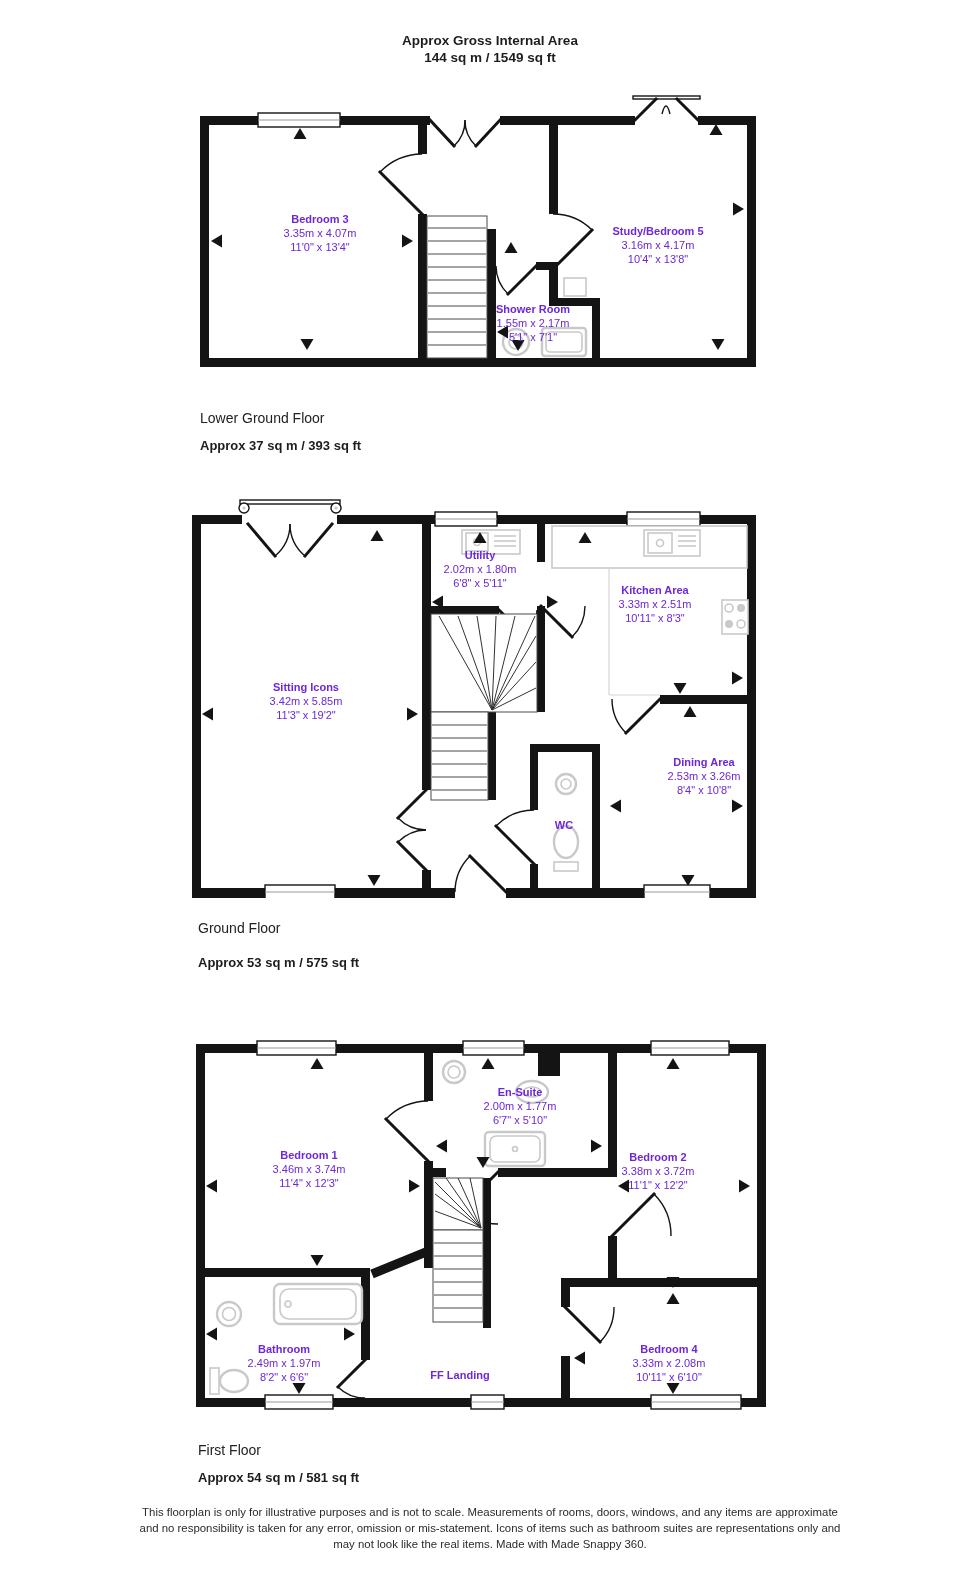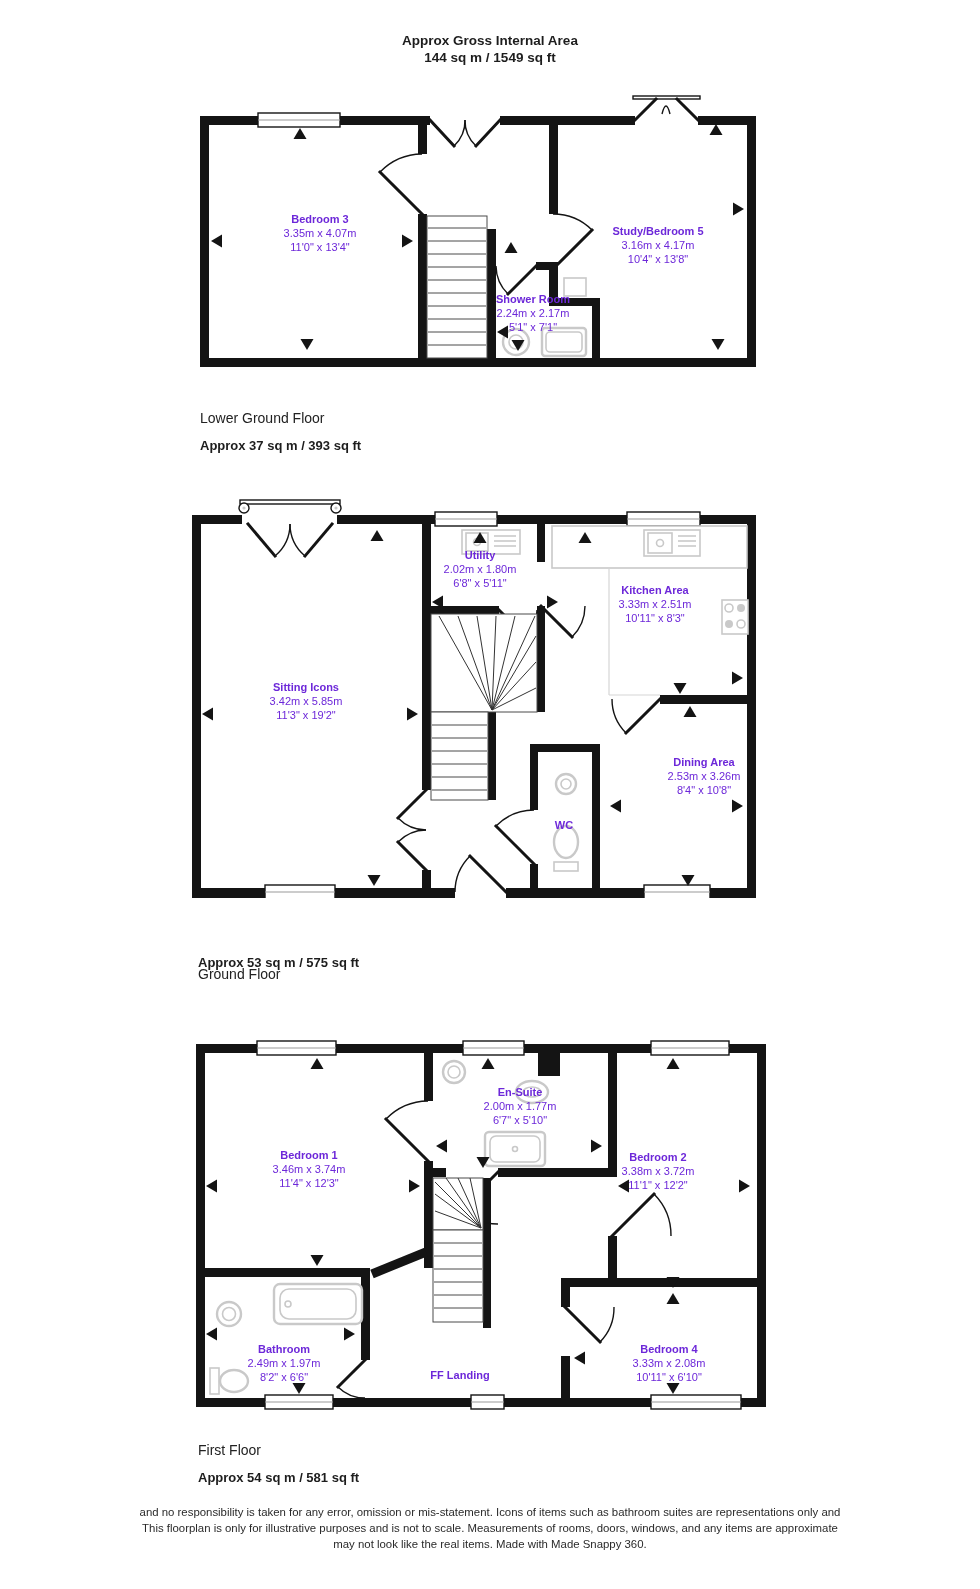--- a/index.html
+++ b/index.html
@@ -128,23 +128,23 @@
 <div class="room-label" style="left:320px;top:212px;">
   <span class="nm">Bedroom 3</span>
   <span class="dim">3.35m x 4.07m</span>
   <span class="dim">11'0" x 13'4"</span>
 </div>
 <div class="room-label" style="left:658px;top:224px;">
   <span class="nm">Study/Bedroom 5</span>
   <span class="dim">3.16m x 4.17m</span>
   <span class="dim">10'4" x 13'8"</span>
 </div>
-<div class="room-label" style="left:533px;top:292px;">
+<div class="room-label" style="left:533px;top:302px;">
   <span class="nm">Shower Room</span>
-  <span class="dim">2.24m x 2.17m</span>
+  <span class="dim">1.55m x 2.17m</span>
   <span class="dim">5'1" x 7'1"</span>
 </div>
 <div class="floor-title" style="left:200px;top:410px;">Lower Ground Floor</div>
 <div class="floor-area" style="left:200px;top:438px;">Approx 37 sq m / 393 sq ft</div>
 
 <svg class="plan" style="left:192px;top:494px;" width="564" height="404" viewBox="0 0 564 404">
   <g>
     <rect class="w" x="0" y="21" width="50" height="9"></rect>
     <rect class="w" x="145" y="21" width="98" height="9"></rect>
     <rect class="w" x="305" y="21" width="130" height="9"></rect>
@@ -304,21 +304,21 @@
   <span class="dim">11'3" x 19'2"</span>
 </div>
 <div class="room-label" style="left:704px;top:755px;">
   <span class="nm">Dining Area</span>
   <span class="dim">2.53m x 3.26m</span>
   <span class="dim">8'4" x 10'8"</span>
 </div>
 <div class="room-label" style="left:564px;top:818px;">
   <span class="nm">WC</span>
 </div>
-<div class="floor-title" style="left:198px;top:966px;">Ground Floor</div>
+<div class="floor-title" style="left:198px;top:920px;">Ground Floor</div>
 <div class="floor-area" style="left:198px;top:955px;">Approx 53 sq m / 575 sq ft</div>
 
 <svg class="plan" style="left:196px;top:1036px;" width="570" height="376" viewBox="0 0 570 376">
   <g>
     <rect class="w" x="0" y="8" width="61" height="9"></rect>
     <rect class="w" x="140" y="8" width="127" height="9"></rect>
     <rect class="w" x="328" y="8" width="127" height="9"></rect>
     <rect class="w" x="533" y="8" width="37" height="9"></rect>
     <rect class="w" x="342" y="8" width="22" height="32"></rect>
     <rect class="w" x="0" y="8" width="9" height="363"></rect>
@@ -465,16 +465,16 @@
 </div>
 <div class="room-label" style="left:657px;top:1342px;margin-left:12px;">
   <span class="nm">Bedroom 4</span>
   <span class="dim">3.33m x 2.08m</span>
   <span class="dim">10'11" x 6'10"</span>
 </div>
 <div class="floor-title" style="left:198px;top:1442px;">First Floor</div>
 <div class="floor-area" style="left:198px;top:1470px;">Approx 54 sq m / 581 sq ft</div>
 
 <div class="ftr">
+  <div>This floorplan is only for illustrative purposes and is not to scale. Measurements of rooms, doors, windows, and any items are approximate</div>
   <div>and no responsibility is taken for any error, omission or mis-statement. Icons of items such as bathroom suites are representations only and</div>
-  <div>This floorplan is only for illustrative purposes and is not to scale. Measurements of rooms, doors, windows, and any items are approximate</div>
   <div>may not look like the real items. Made with Made Snappy 360.</div>
 </div>
 
 </body></html>

